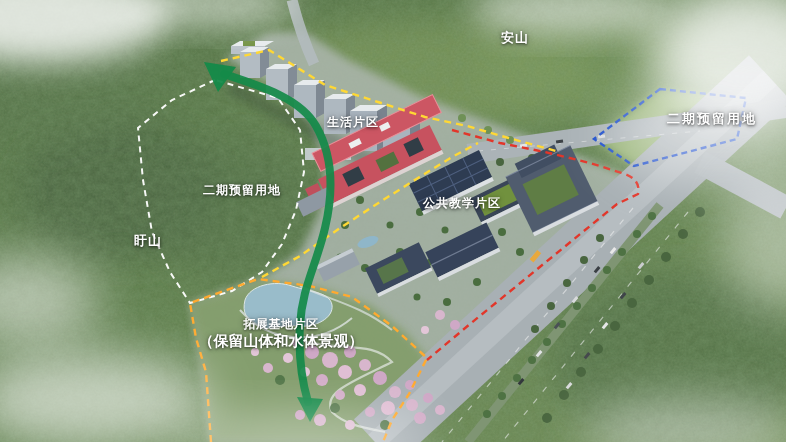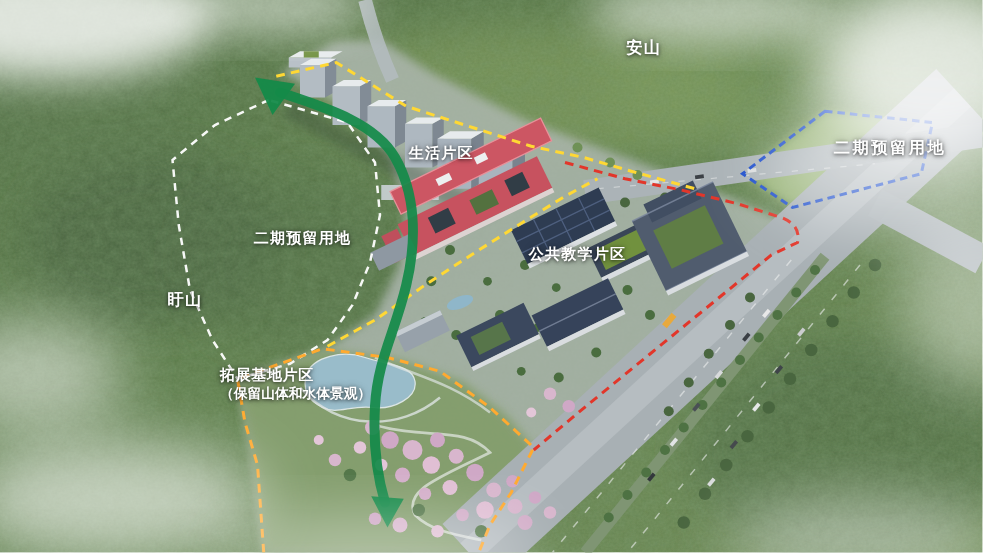--- a/index.html
+++ b/index.html
@@ -3,22 +3,22 @@
 <meta charset="utf-8">
 <style>
   html,body{margin:0;padding:0;background:#fff;}
   #stage{position:relative;width:786px;height:442px;overflow:hidden;
          font-family:"DejaVu Sans","Liberation Sans",sans-serif;}
   #scene{position:absolute;left:0;top:0;}
   .lbl{position:absolute;color:#fff;font-weight:bold;font-size:12px;letter-spacing:1px;
        white-space:nowrap;text-shadow:0 1px 3px rgba(0,0,0,.65),0 0 6px rgba(0,0,0,.35);
        z-index:5;line-height:1.25;}
   .lbl-big{font-size:13px;letter-spacing:2px;}
-  .lbl-note{font-size:11px;letter-spacing:0;}
-  #lbl-expansion{}
+  .lbl-note{font-size:15px;letter-spacing:0;}
+  #lbl-expansion{text-align:center;margin-top:24px;}
 </style>
 </head>
 <body>
 
 <div id="stage">
 
 <svg id="scene" width="786" height="442" viewBox="0 0 786 442">
   <defs>
     <filter id="b4">
           <feGaussianBlur stdDeviation="4"></feGaussianBlur>

